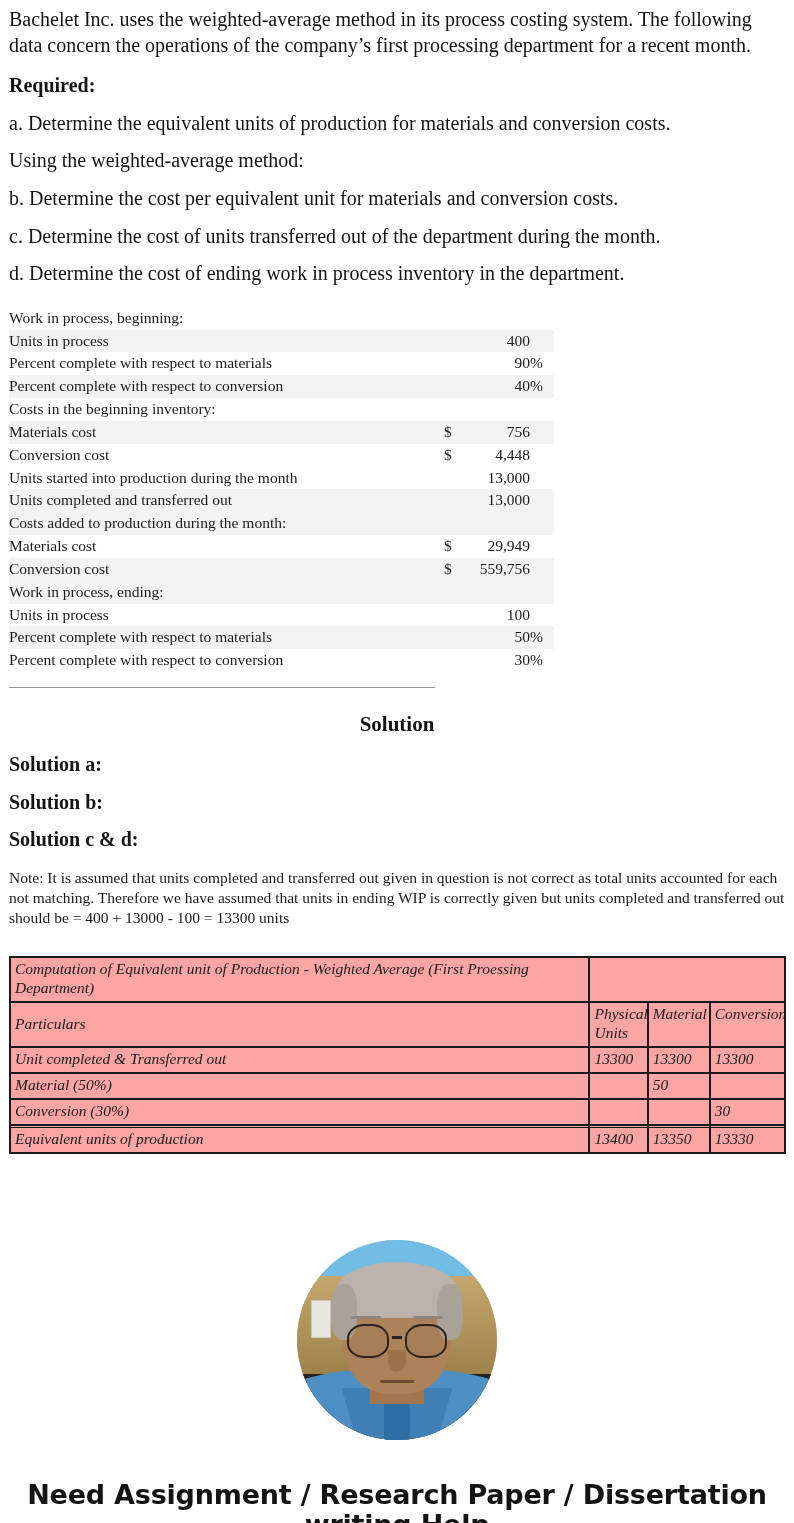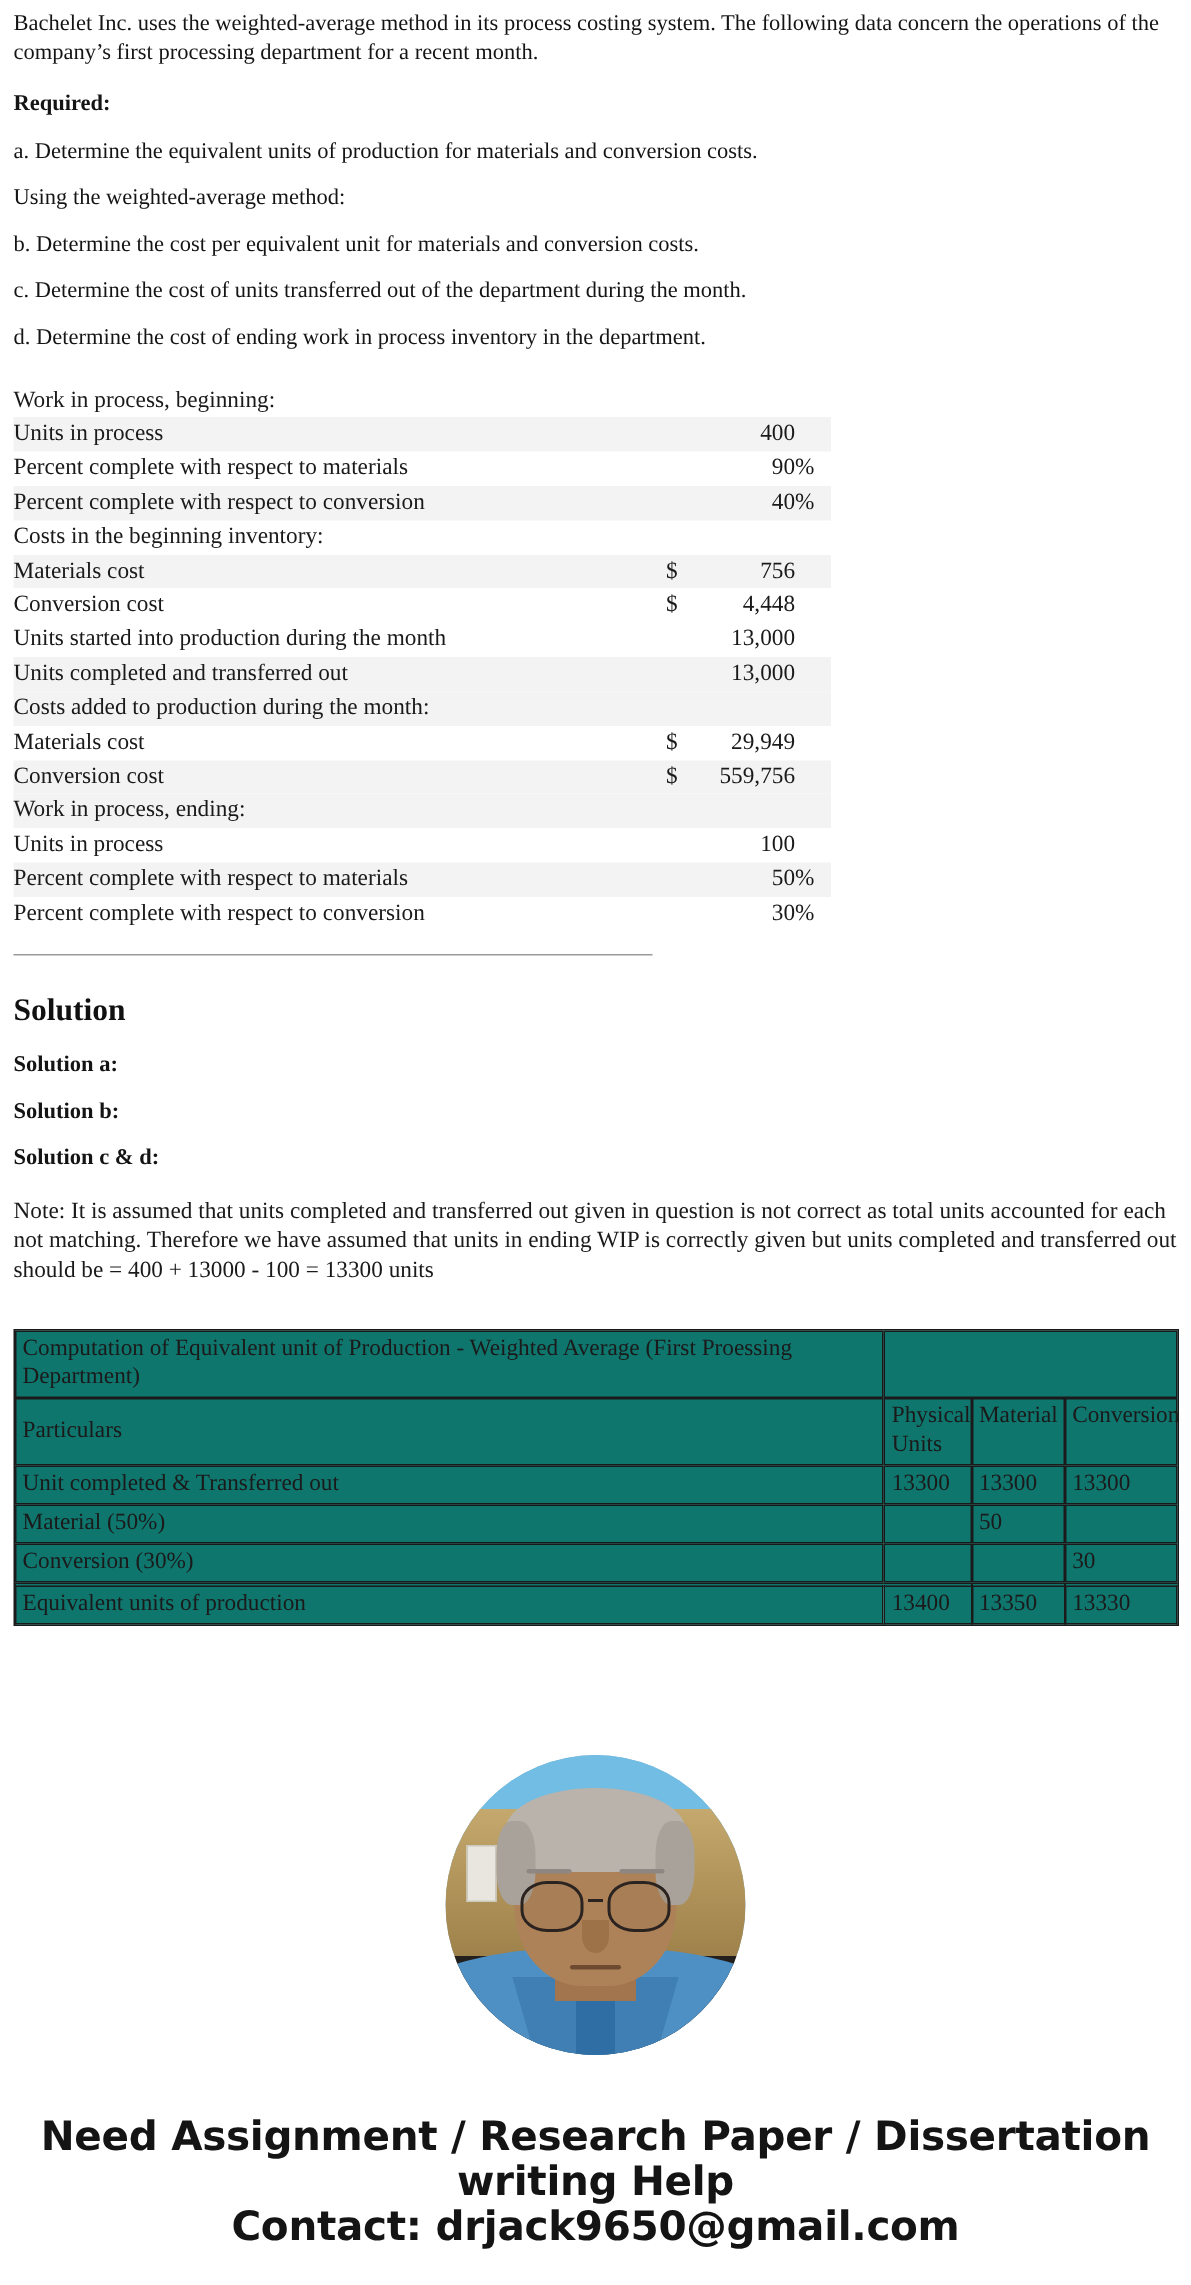--- a/index.html
+++ b/index.html
@@ -21,33 +21,34 @@
     box-sizing: border-box;
     padding: 0 9px;
     position: relative;
   }
 
   
   p.para {
     margin: 0 0 0 0;
     padding: 6px 0 6px 0;
     line-height: 1.28;
-    font-size: 15px;
+    font-size: 20px;
     color: #141414;
   }
   p.para.intro { padding-top: 7px; padding-bottom: 9px; }
   p.bold { font-weight: bold; }
 
   h2.solution-heading {
     font-size: 21px;
     font-weight: bold;
     margin: 0;
     padding: 22px 0 9px 0;
     line-height: 1.2;
     color: #111;
+    text-align: center;
   }
 
   p.note {
     margin: 0;
     padding: 9px 0 10px 0;
     line-height: 1.28;
     font-size: 15.5px;
   }
 
   
@@ -92,21 +93,22 @@
     width: 777px;
     table-layout: fixed;
     font-size: 15.5px;
     border: 1px solid #1a1a1a;
   }
   table.comp-table td {
     border: 1px solid #1a1a1a;
     padding: 2px 3px 3px 4px;
     line-height: 1.22;
     vertical-align: top;
-    background: #0f766e;
+    background: #fca5a5;
+    font-style: italic;
   }
   .col-particulars { width: 578px; }
   .col-physical    { width: 58px; }
   .col-material    { width: 62px; }
   .col-conversion  { width: 75px; }
 
   td.comp-title {
     height: 38px;
     vertical-align: top;
   }

